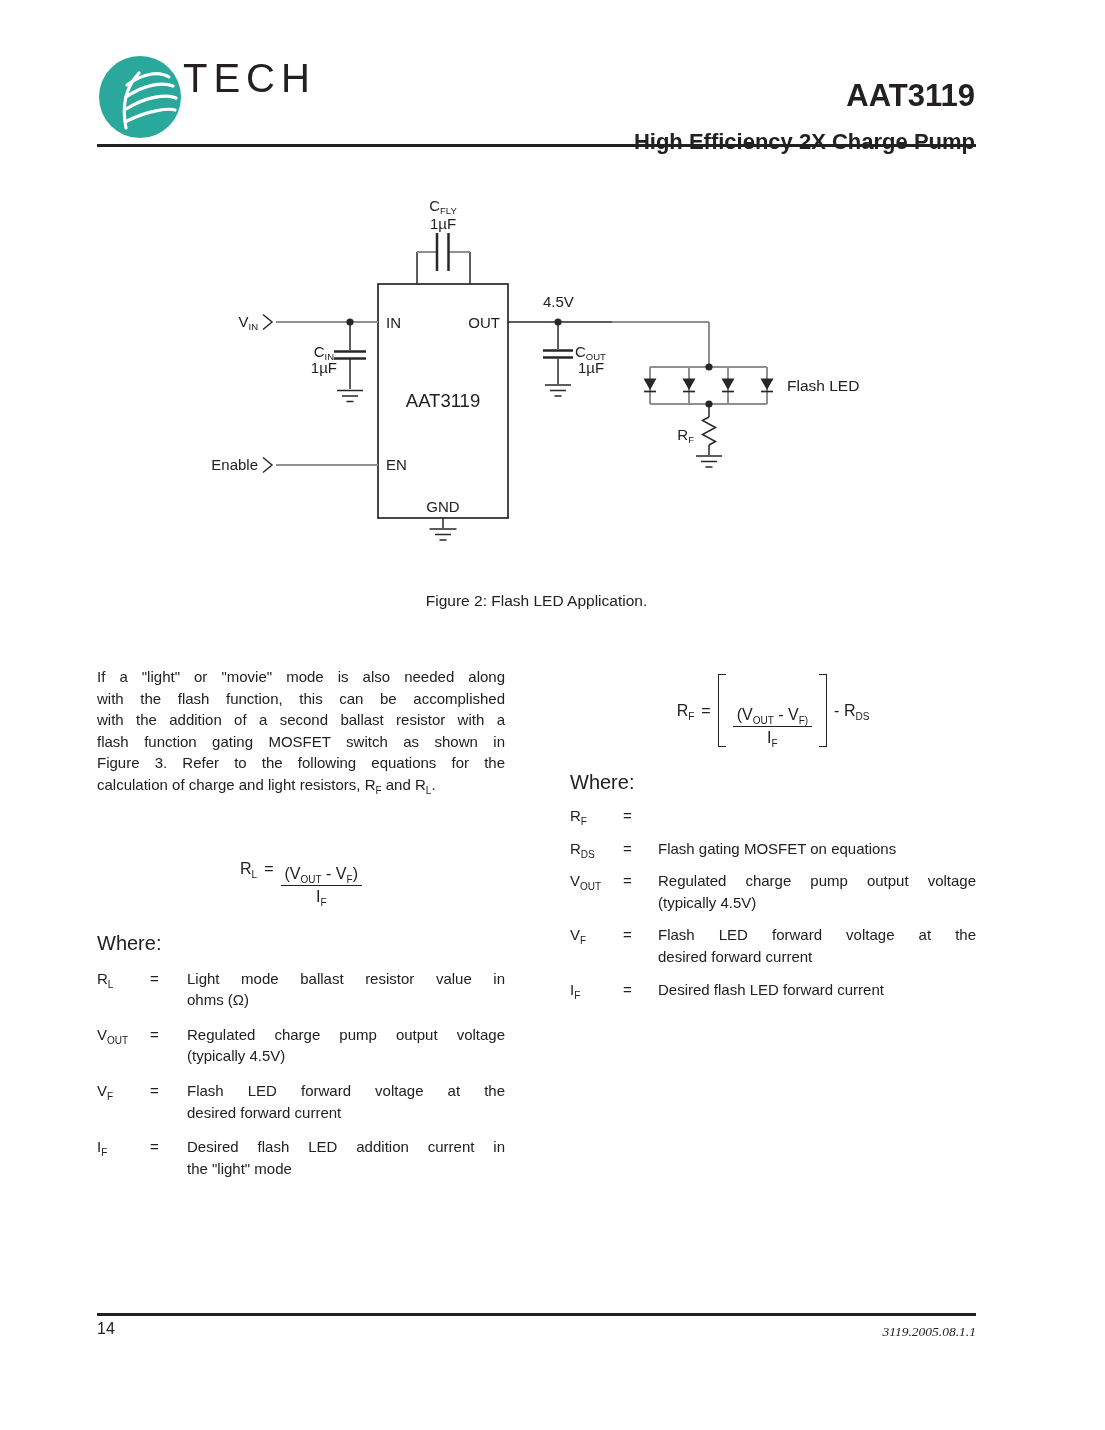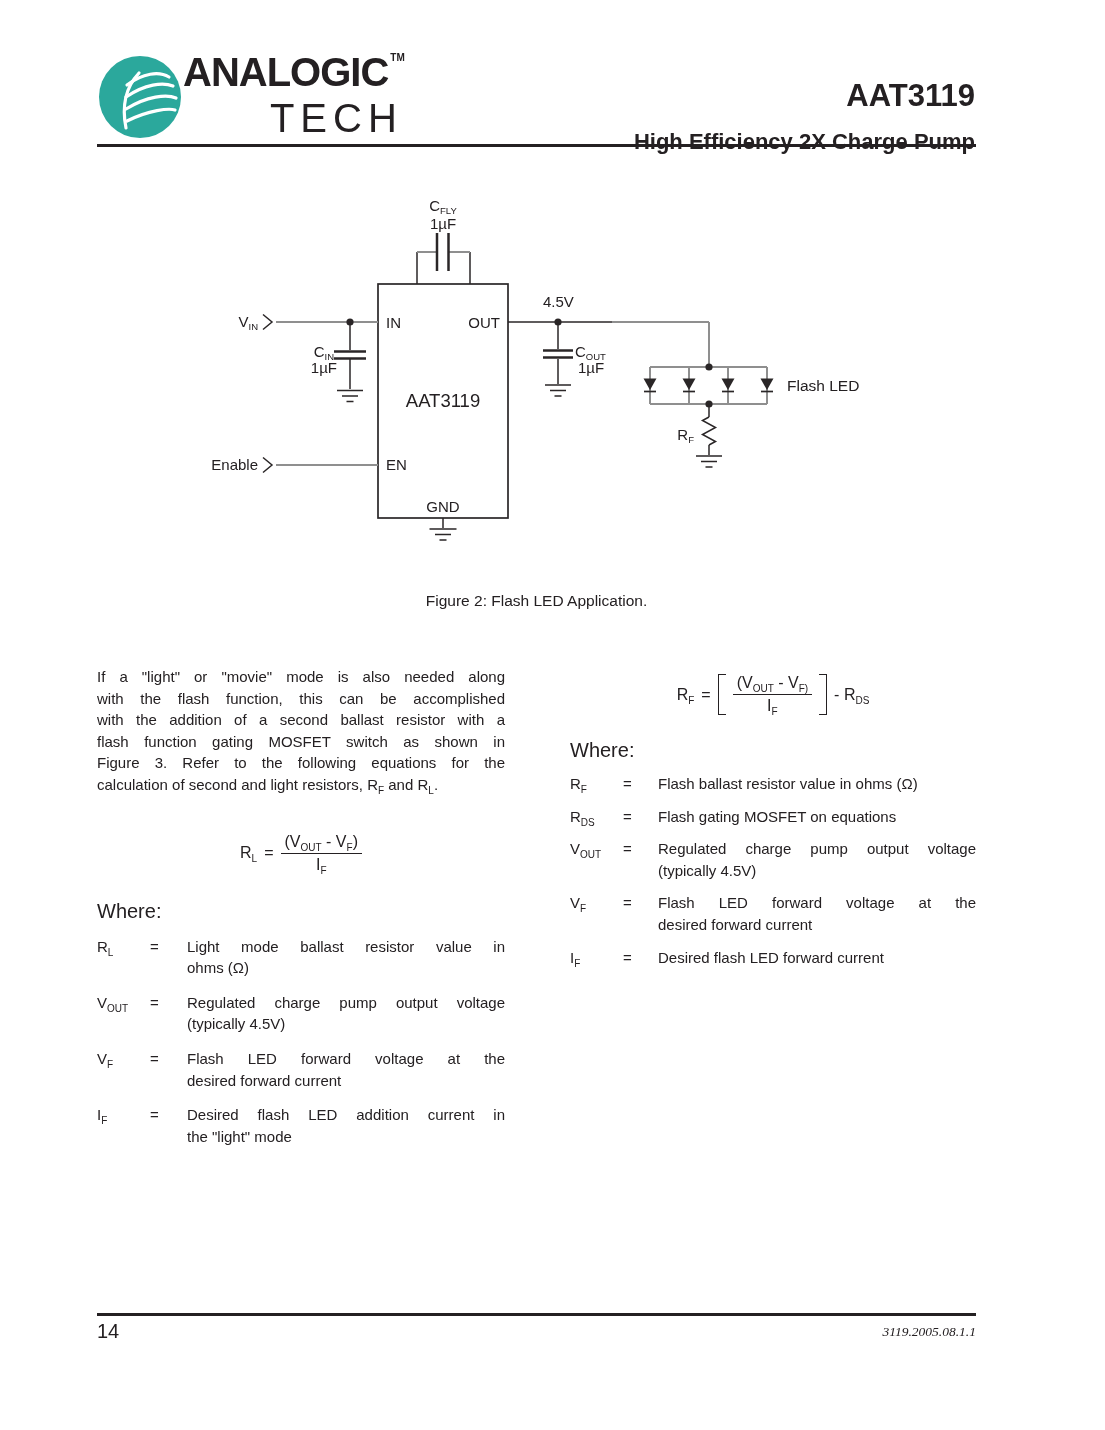--- a/index.html
+++ b/index.html
@@ -35,60 +35,56 @@
   .col-left{position:absolute;left:97px;top:666px;width:408px;}
   .col-right{position:absolute;left:570px;top:666px;width:406px;}
   .para{font-size:15px;line-height:21.6px;}
   .pline{display:block;}
   .just{text-align:justify;text-align-last:justify;}
   sub{font-size:10px;line-height:0;vertical-align:-3.5px;}
 
   .eq{display:flex;justify-content:center;align-items:center;font-size:16px;gap:7px;}
   .eq-left{margin-top:37px;}
   .eq-right{margin-top:8px;}
-  .frac{display:flex;flex-direction:column;align-items:center;}
+  .frac{display:flex;flex-direction:column;align-items:center;margin-top:32px;}
   .num{border-bottom:1.6px solid #242022;padding:0 4px 2px;}
   .den{padding-top:2px;}
   .brk{width:7px;align-self:stretch;border:1.7px solid #242022;}
   .brk-l{border-right:0;}
   .brk-r{border-left:0;}
 
   .where{font-size:20px;margin-top:26px;}
   .where-r{margin-top:24px;}
   .def{display:grid;grid-template-columns:53px 37px 1fr;font-size:15px;line-height:21.6px;margin-top:13px;}
   .col-right .def{grid-template-columns:53px 35px 1fr;margin-top:11px;}
   .def .dl{display:block;}
 
   
   .rule-bottom{position:absolute;left:97px;top:1313px;width:879px;height:3px;background:#242022;}
-  .page-num{position:absolute;left:97px;top:1320px;font-size:20px;}
+  .page-num{position:absolute;left:97px;top:1320px;font-size:16px;}
   .doc-code{position:absolute;right:129px;top:1324px;font-family:"Liberation Serif",serif;
             font-style:italic;font-size:13.5px;}
 </style>
 </head>
 <body>
 
 <div class="page">
 
   <svg class="logo-mark" viewBox="0 0 84 88">
     <circle cx="42" cy="44" r="41" fill="#2BA89C"></circle>
     <g stroke="#ffffff" stroke-width="3.2" fill="none" stroke-linecap="round">
       <path d="M28,75 C24,55 26,36 41,20"></path>
       <path d="M29,32 C45,20 61,18 71,24"></path>
       <path d="M28,44 C47,31 65,29 75,33"></path>
       <path d="M28,56 C49,43 69,41 78,45"></path>
       <path d="M29,68 C51,57 71,55 77,57"></path>
     </g>
   </svg>
 
   <div class="brand">
-    <div class="brand-top">
-      <span>ANALOGIC</span>
-        <span class="brand-tm">TM</span>
-    </div>
     <div class="brand-bottom">TECH</div>
   </div>
 
   <div class="doc-title">
     <div class="part-number">AAT3119</div>
     <div class="subtitle">High Efficiency 2X Charge Pump</div>
   </div>
 
   <div class="rule-top"></div>
 
@@ -189,21 +185,21 @@
 
   <div class="figure-caption">Figure 2: Flash LED Application.</div>
 
   <div class="col-left">
     <div class="para">
       <span class="pline just">If a "light" or "movie" mode is also needed along</span>
       <span class="pline just">with the flash function, this can be accomplished</span>
       <span class="pline just">with the addition of a second ballast resistor with a</span>
       <span class="pline just">flash function gating MOSFET switch as shown in</span>
       <span class="pline just">Figure 3.  Refer to the following equations for the</span>
-      <span class="pline"><span>calculation of second and light resistors, </span><span>R</span><sub>F</sub><span> and </span><span>R</span><sub>L</sub><span>.</span></span>
+      <span class="pline"><span>calculation of charge and light resistors, </span><span>R</span><sub>F</sub><span> and </span><span>R</span><sub>L</sub><span>.</span></span>
     </div>
 
     <div class="eq eq-left">
       <span><span>R</span><sub>L</sub></span>
       <span>=</span>
       <span class="frac">
         <span class="num"><span>(V</span><sub>OUT</sub><span> - V</span><sub>F</sub><span>)</span></span>
         <span class="den"><span>I</span><sub>F</sub></span>
       </span>
     </div>
@@ -255,23 +251,20 @@
       </span>
       <span class="brk brk-r"></span>
       <span><span>- R</span><sub>DS</sub></span>
     </div>
 
     <div class="where where-r">Where:</div>
 
     <div class="def">
       <span><span>R</span><sub>F</sub></span>
       <span>=</span>
-      <span>
-          <span class="dl">Flash ballast resistor value in ohms (Ω)</span>
-        </span>
     </div>
     <div class="def">
       <span><span>R</span><sub>DS</sub></span>
       <span>=</span>
       <span>
           <span class="dl">Flash gating MOSFET on equations</span>
         </span>
     </div>
     <div class="def">
       <span><span>V</span><sub>OUT</sub></span>

